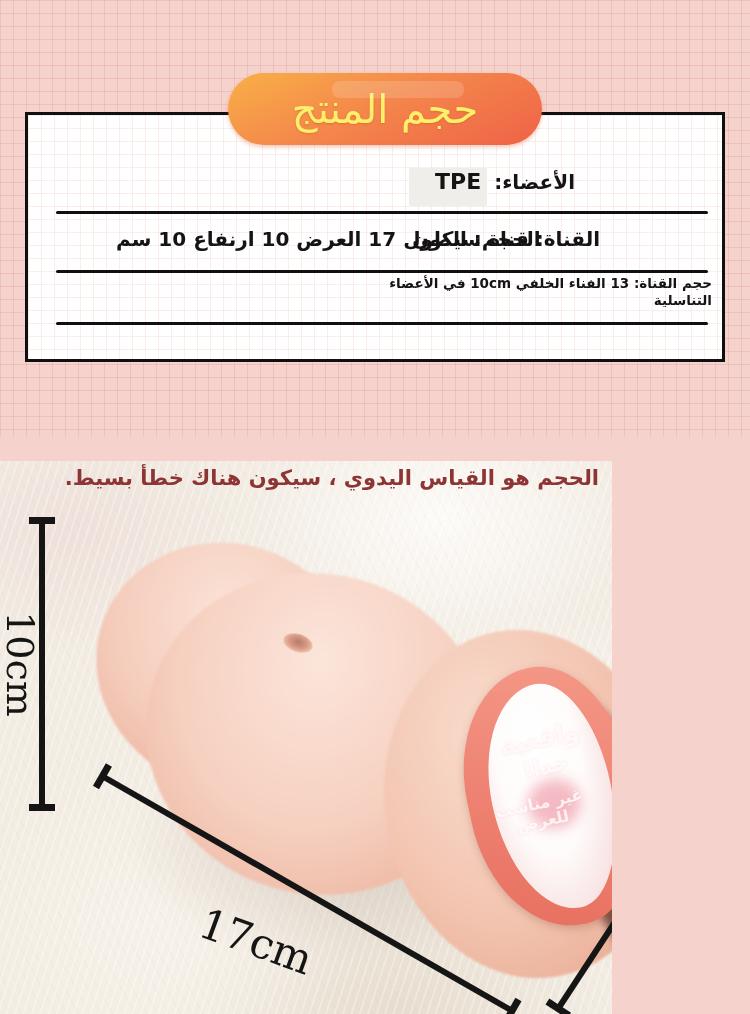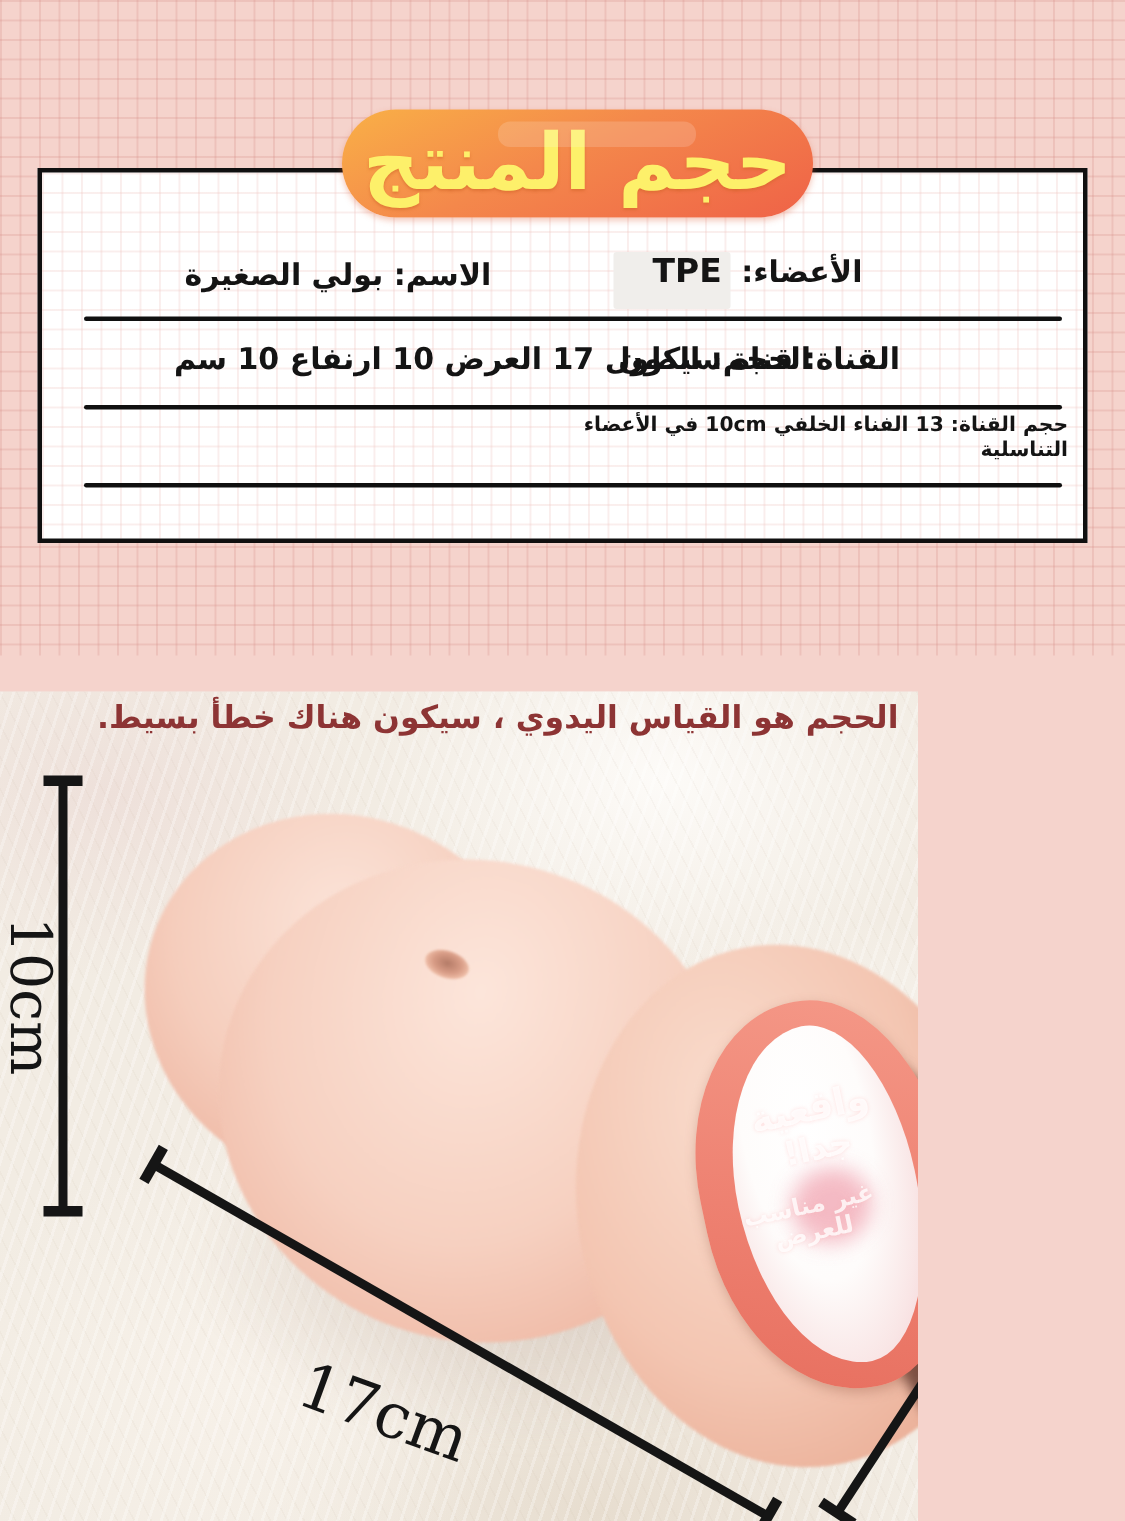--- a/index.html
+++ b/index.html
@@ -38,21 +38,21 @@
   .cell-weight{top:168px;left:88px;}
   
   .pill{
     position:absolute;left:228px;top:73px;width:314px;height:72px;border-radius:37px;
     background:linear-gradient(155deg,#f9b047 0%,#f4884b 45%,#ef6247 100%);
     box-shadow:0 2px 4px rgba(220,90,50,.35);
     display:flex;align-items:center;justify-content:center;z-index:5;
   }
   .pill-glare{position:absolute;left:104px;top:8px;width:132px;height:17px;border-radius:8px;background:rgba(255,255,255,.16);}
   .pill-title{
-    color:#fdf06a;font-size:52px;font-weight:700;direction:rtl;
+    color:#fdf06a;font-size:40px;font-weight:400;direction:rtl;
     text-shadow:0 1px 2px rgba(210,100,40,.55);
   }
   
   .photo{
     position:absolute;left:0;top:461px;width:612px;height:577px;overflow:hidden;
     background-color:#f2ece3;
     background-image:
       radial-gradient(ellipse 40% 30% at 12% 12%,#eee0da 0%,rgba(238,224,218,0) 70%),
       radial-gradient(ellipse 45% 35% at 72% 10%,#fdfbf8 0%,rgba(253,251,248,0) 70%),
       radial-gradient(ellipse 40% 35% at 90% 50%,#faf7f2 0%,rgba(250,247,242,0) 70%),
@@ -133,21 +133,20 @@
 <div class="header">
   <div class="spec-box">
     <div class="divider d1"></div>
     <div class="divider d2"></div>
     <div class="divider d3"></div>
 
     <div class="cell cell-material">
       <span>الأعضاء:</span>
       <span class="val">TPE</span>
     </div>
-    <div class="cell cell-name">الاسم: بولي الصغيرة</div>
 
     <div class="cell cell-channel">القناة: قناة سيكون</div>
     <div class="cell cell-size">الحجم: الطول 17 العرض 10 ارنفاع 10 سم</div>
 
     <div class="cell cell-chsize">حجم القناة: 13 الفناء الخلفي 10cm في الأعضاء التناسلية</div>
   </div>
 
   <div class="pill">
     <div class="pill-glare"></div>
     <span class="pill-title">حجم المنتج</span>

